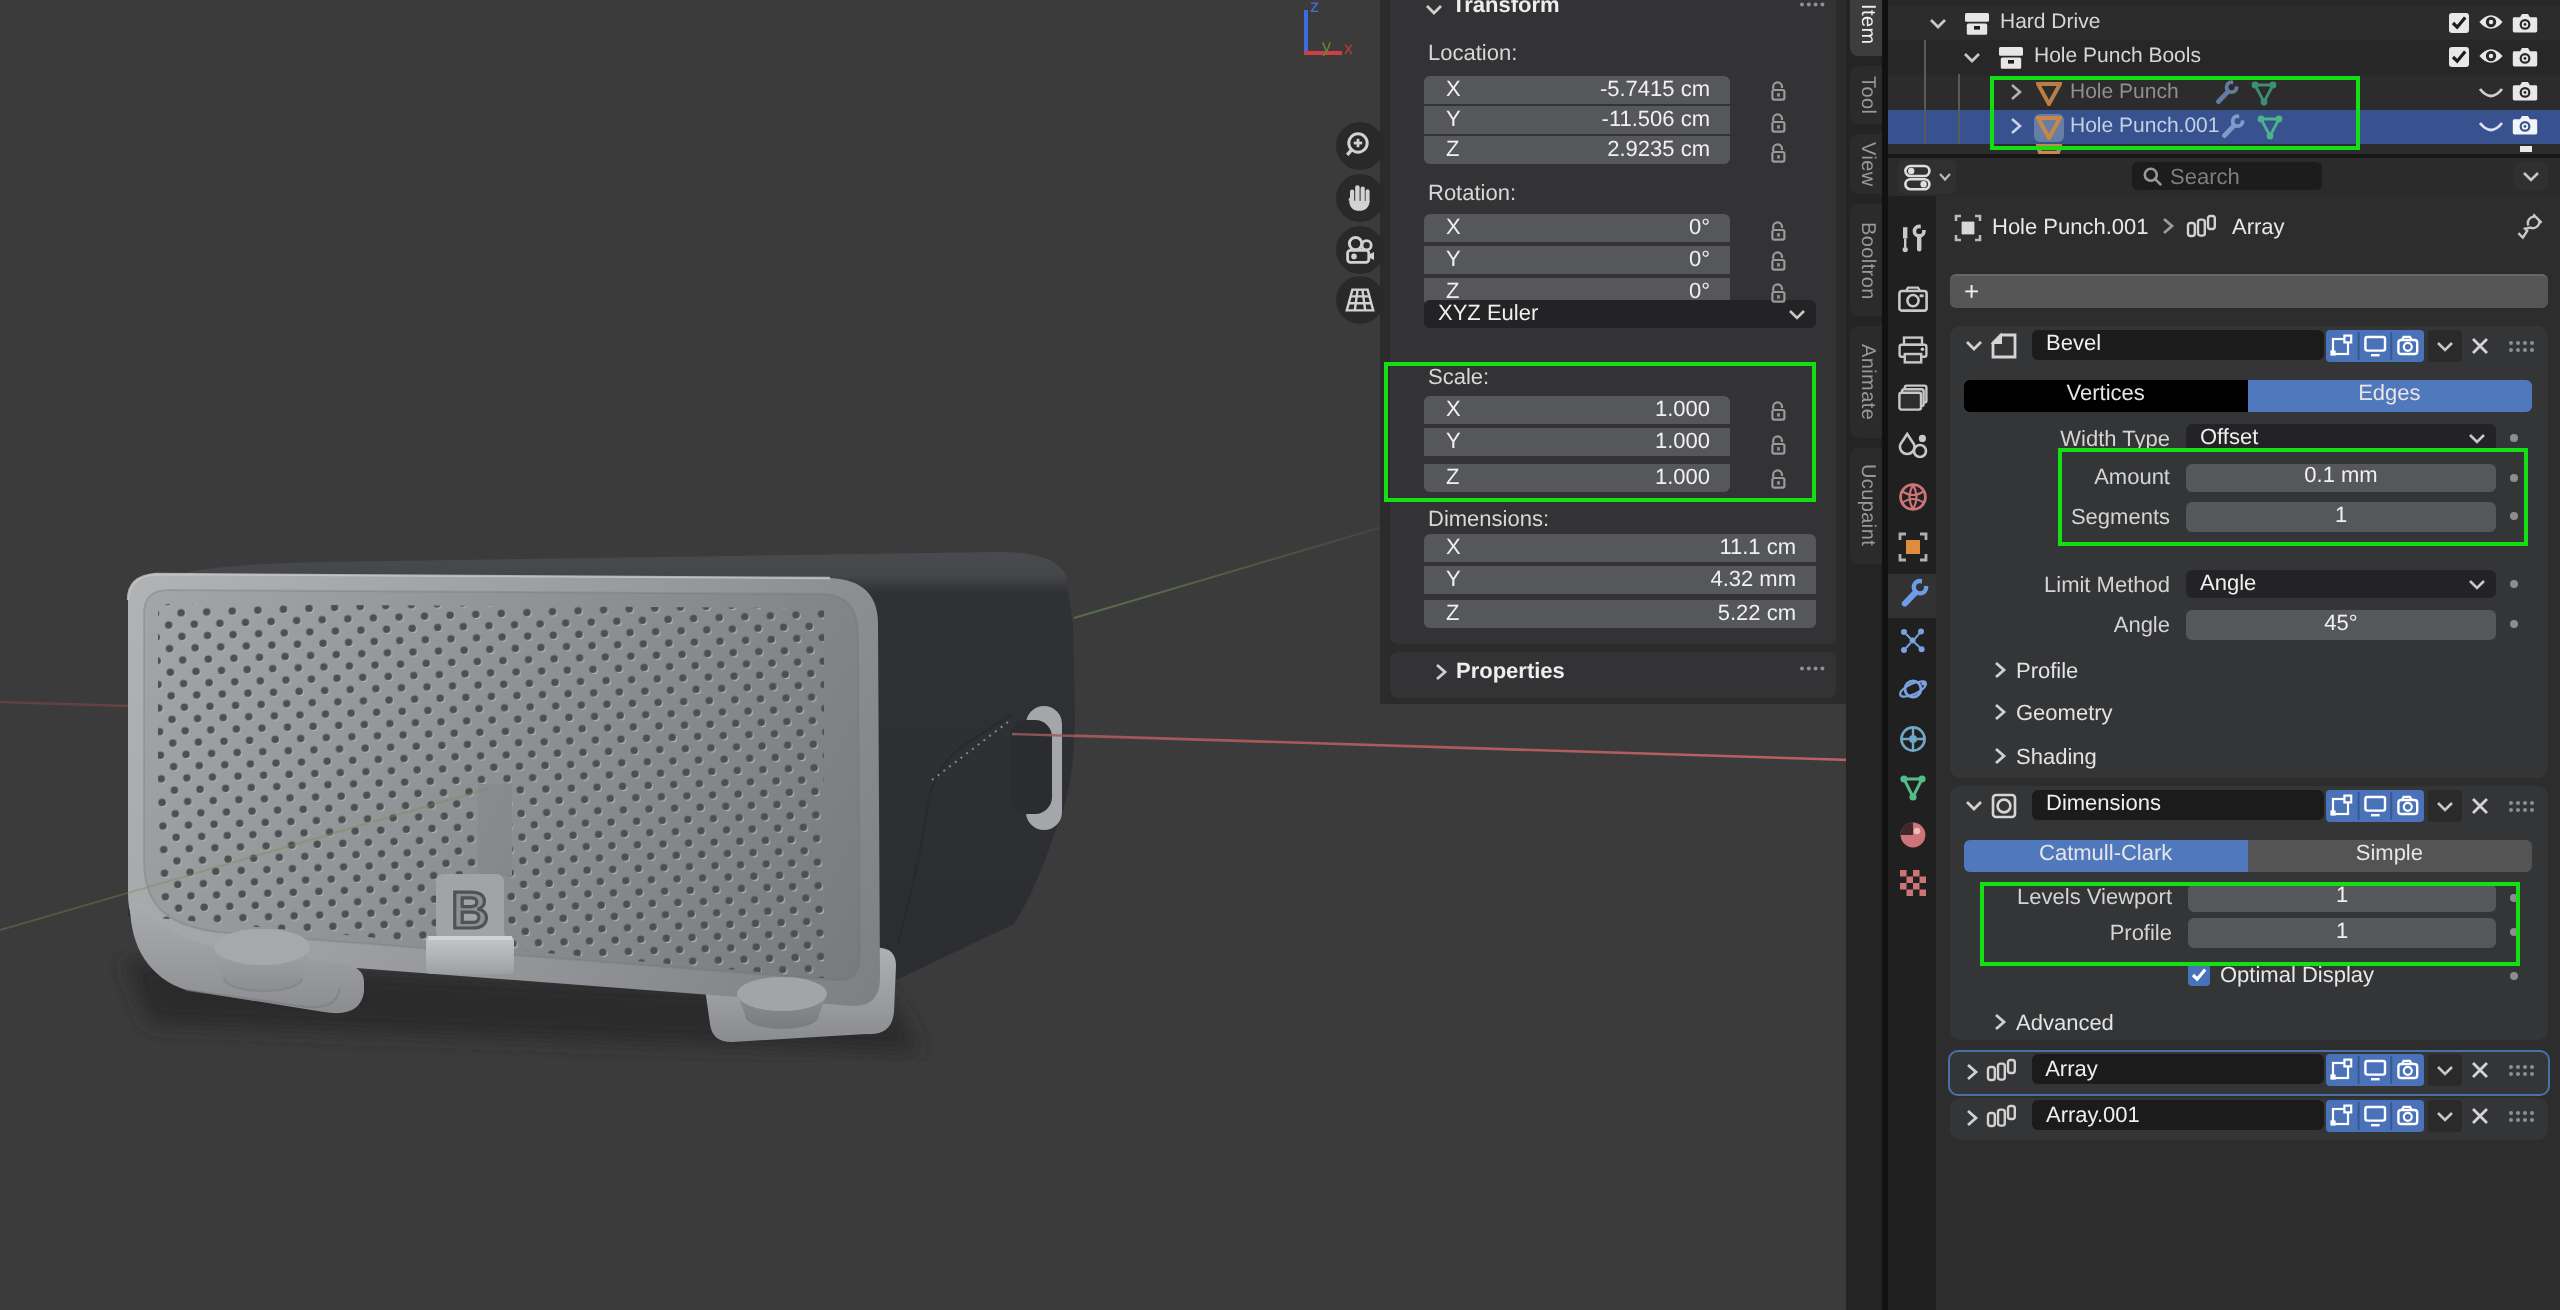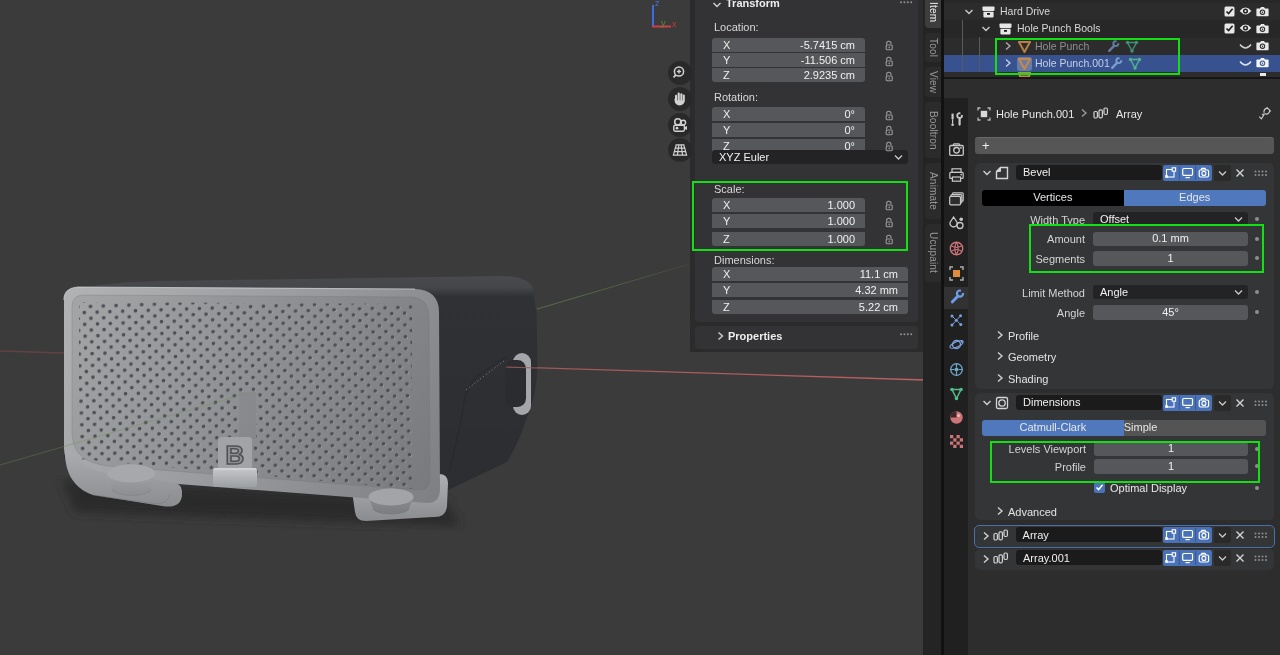--- a/index.html
+++ b/index.html
@@ -451,20 +451,42 @@
           <path d="M1,1.5 Q6.5,8.5 12,1.5" fill="none" stroke="#dde3ee" stroke-width="1.4"></path>
         </svg>
       <svg class="cc" width="13" height="11" style="left:312px;top:57px" viewBox="0 0 13 11">
           <path d="M1,2.6 L4,2.6 L5,1 L8,1 L9,2.6 L12,2.6 Q12.6,2.6 12.6,3.4 L12.6,9.4 Q12.6,10.2 11.8,10.2 L1.2,10.2 Q0.4,10.2 0.4,9.4 L0.4,3.4 Q0.4,2.6 1,2.6 Z" fill="#f2f4f8"></path>
           <circle cx="6.5" cy="6.2" r="2.7" fill="#3a5490"></circle>
           <circle cx="6.5" cy="6.2" r="1.6" fill="#f2f4f8"></circle>
           <circle cx="6.5" cy="6.2" r="0.7" fill="#3a5490"></circle>
         </svg>
     </div>
     <div class="abs" style="left:0px;top:77px;width:336px;height:2px;background:#161616"></div>
+    <div id="phead">
+      <div class="abs" style="left:5px;top:1px;width:29px;height:17px;background:#303030;border-radius:3px"></div>
+      <svg class="cc" width="16" height="14" style="left:8px;top:2.5px" viewBox="0 0 16 14">
+          <rect x="0.7" y="1" width="12" height="5" rx="2.5" fill="none" stroke="#ddd" stroke-width="1.3"></rect>
+          <circle cx="3.6" cy="3.5" r="1.6" fill="#ddd"></circle>
+          <rect x="0.7" y="7.6" width="12" height="5" rx="2.5" fill="none" stroke="#ddd" stroke-width="1.3"></rect>
+          <circle cx="9.8" cy="10.1" r="1.6" fill="#ddd"></circle>
+        </svg>
+      <svg class="cc" width="7" height="5" style="left:25px;top:7px" viewBox="0 0 7 5">
+          <path d="M1,1 L3.5,3.8 L6,1" stroke="#bbb" stroke-width="1.1" fill="none"></path>
+        </svg>
+      <div class="abs" style="left:122px;top:2px;width:95px;height:14px;background:#1c1c1c;border-radius:3px"></div>
+      <svg class="cc" width="11" height="11" style="left:127px;top:3.5px" viewBox="0 0 11 11">
+          <circle cx="4.4" cy="4.4" r="3" fill="none" stroke="#999" stroke-width="1.3"></circle>
+          <line x1="6.6" y1="6.6" x2="9.6" y2="9.6" stroke="#999" stroke-width="1.3"></line>
+        </svg>
+      <div class="abs" style="left:141px;top:3.5px;color:#7f7f7f">Search</div>
+      <div class="abs" style="left:313px;top:2px;width:17px;height:14px;background:#303030;border-radius:3px"></div>
+      <svg class="cc" width="9" height="7" style="left:317px;top:6px" viewBox="0 0 9 7">
+          <path d="M1,1.5 L4.5,5 L8,1.5" stroke="#c8c8c8" stroke-width="1.3" fill="none"></path>
+        </svg>
+    </div>
     <div id="pbody">
         <div id="pstrip"></div>
       <div class="abs" style="left:0;top:188.5px;width:24px;height:22px;background:#323232"></div>
 
       <svg class="cc" width="15" height="15" style="left:5px;top:13.5px" viewBox="0 0 15 15">
           <line x1="3.6" y1="1.6" x2="3.6" y2="7.2" stroke="#c8c8c8" stroke-width="2.2"></line>
           <line x1="3.6" y1="7.2" x2="3.6" y2="11.8" stroke="#c8c8c8" stroke-width="1.2"></line>
           <circle cx="3.6" cy="12.8" r="1.3" fill="#c8c8c8"></circle>
           <circle cx="10.6" cy="3.6" r="2.4" fill="none" stroke="#c8c8c8" stroke-width="1.8"></circle>
           <rect x="11.4" y="0" width="3.6" height="3" fill="#202020"></rect>
@@ -689,21 +711,21 @@
               <circle cx="5" cy="1.5" r="1"></circle>
               <circle cx="8.5" cy="1.5" r="1"></circle>
               <circle cx="12" cy="1.5" r="1"></circle>
               <circle cx="1.5" cy="5" r="1"></circle>
               <circle cx="5" cy="5" r="1"></circle>
               <circle cx="8.5" cy="5" r="1"></circle>
               <circle cx="12" cy="5" r="1"></circle>
             </g>
           </svg>
         <div class="abs" style="left:7px;top:27.5px;width:141.7px;height:16px;background:#5079bd;border-radius:3px 0 0 3px;text-align:center;padding-top:1px;box-sizing:border-box">Catmull-Clark</div>
-        <div class="abs" style="left:148.7px;top:27.5px;width:142px;height:16px;background:#545454;border-radius:0 3px 3px 0;padding-top:1px;box-sizing:border-box">Simple</div>
+        <div class="abs" style="left:148.7px;top:27.5px;width:142px;height:16px;background:#545454;border-radius:0 3px 3px 0;text-align:center;padding-top:1px;box-sizing:border-box">Simple</div>
         <div class="plabel" style="left:0;top:50.5px;width:111px">Levels Viewport</div>
         <div class="pfield" style="left:119px;top:49px;width:154px;background:#56575a;text-align:center;padding-top:0.5px">1</div>
         <div class="plabel" style="left:0;top:68px;width:111px">Profile</div>
         <div class="pfield" style="left:119px;top:66.5px;width:154px;background:#56575a;text-align:center;padding-top:0.5px">1</div>
         <div class="abs" style="left:119px;top:89.5px;width:11px;height:11px;background:#4a72b8;border-radius:2px"></div>
         <svg class="cc" width="11" height="11" style="left:119px;top:89.5px" viewBox="0 0 11 11">
             <path d="M2.5,5.5 L4.6,7.6 L8.6,2.8" stroke="#fff" stroke-width="1.6" fill="none"></path>
           </svg>
         <div class="abs" style="left:135px;top:89.5px;color:#e8e8e8">Optimal Display</div>
         <div class="adot" style="left:280px;top:54px"></div>

